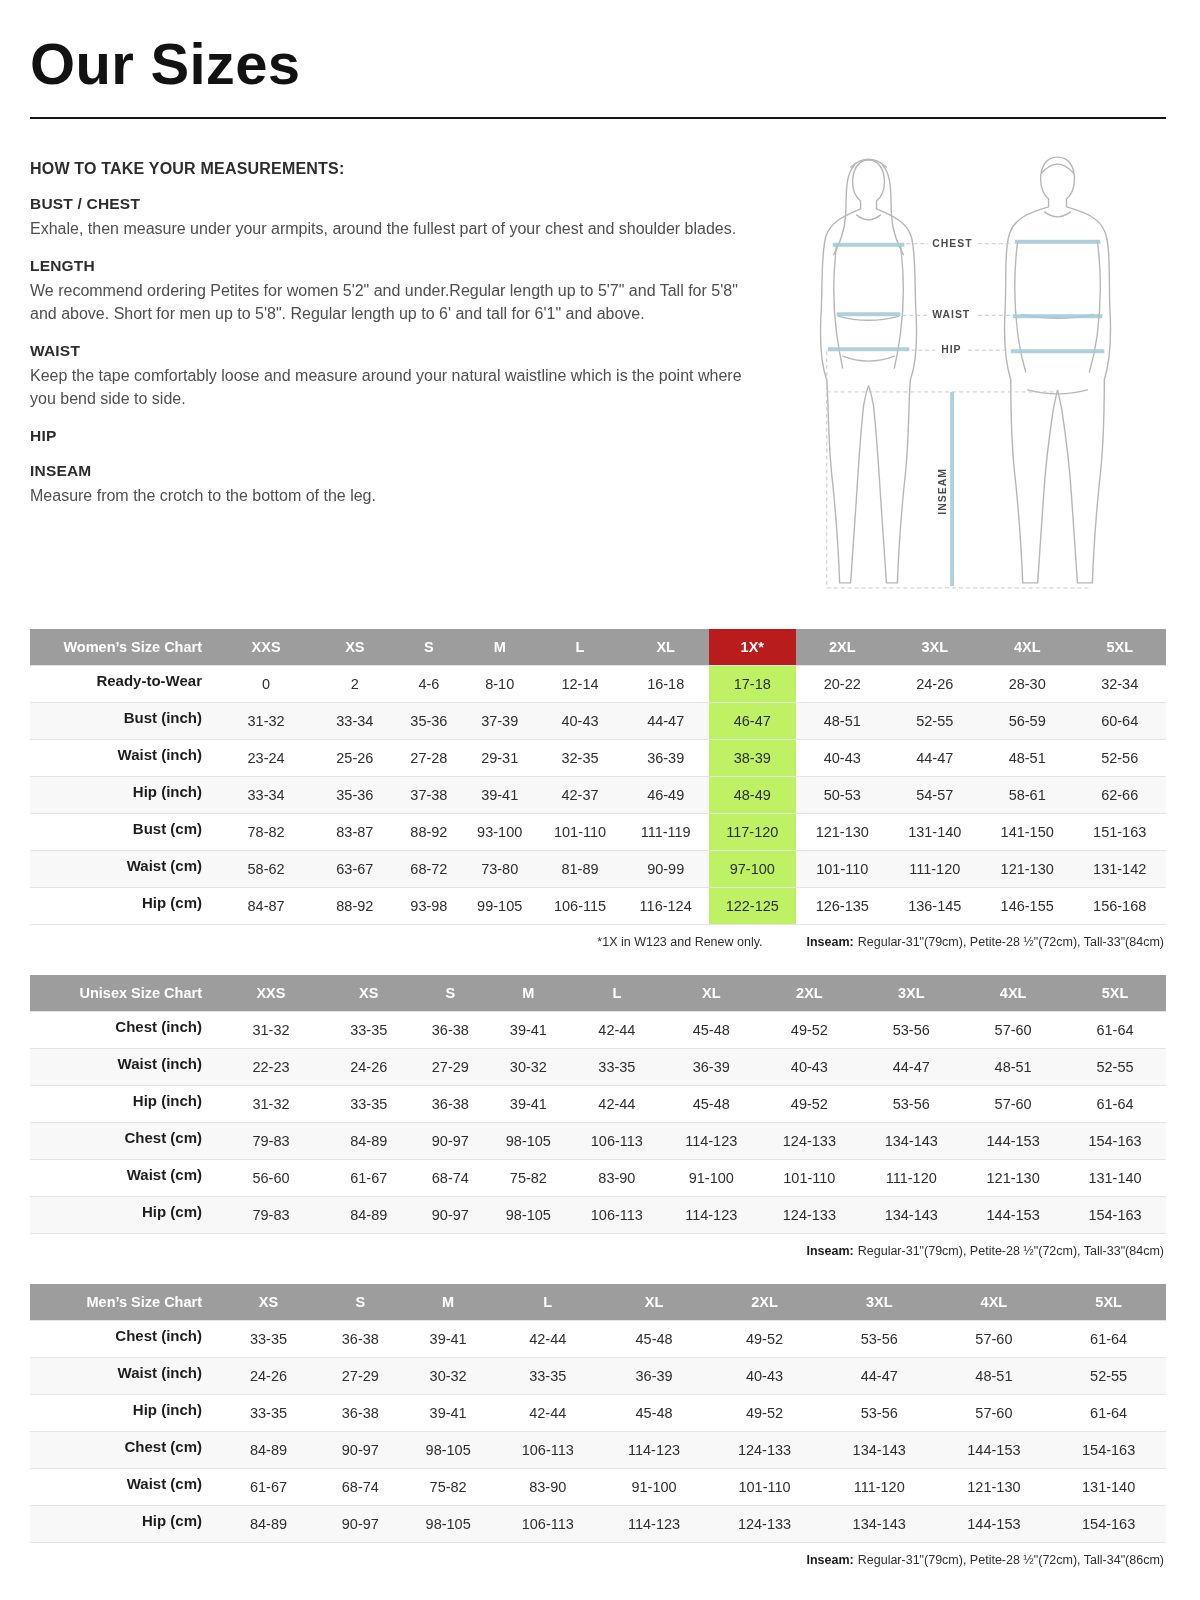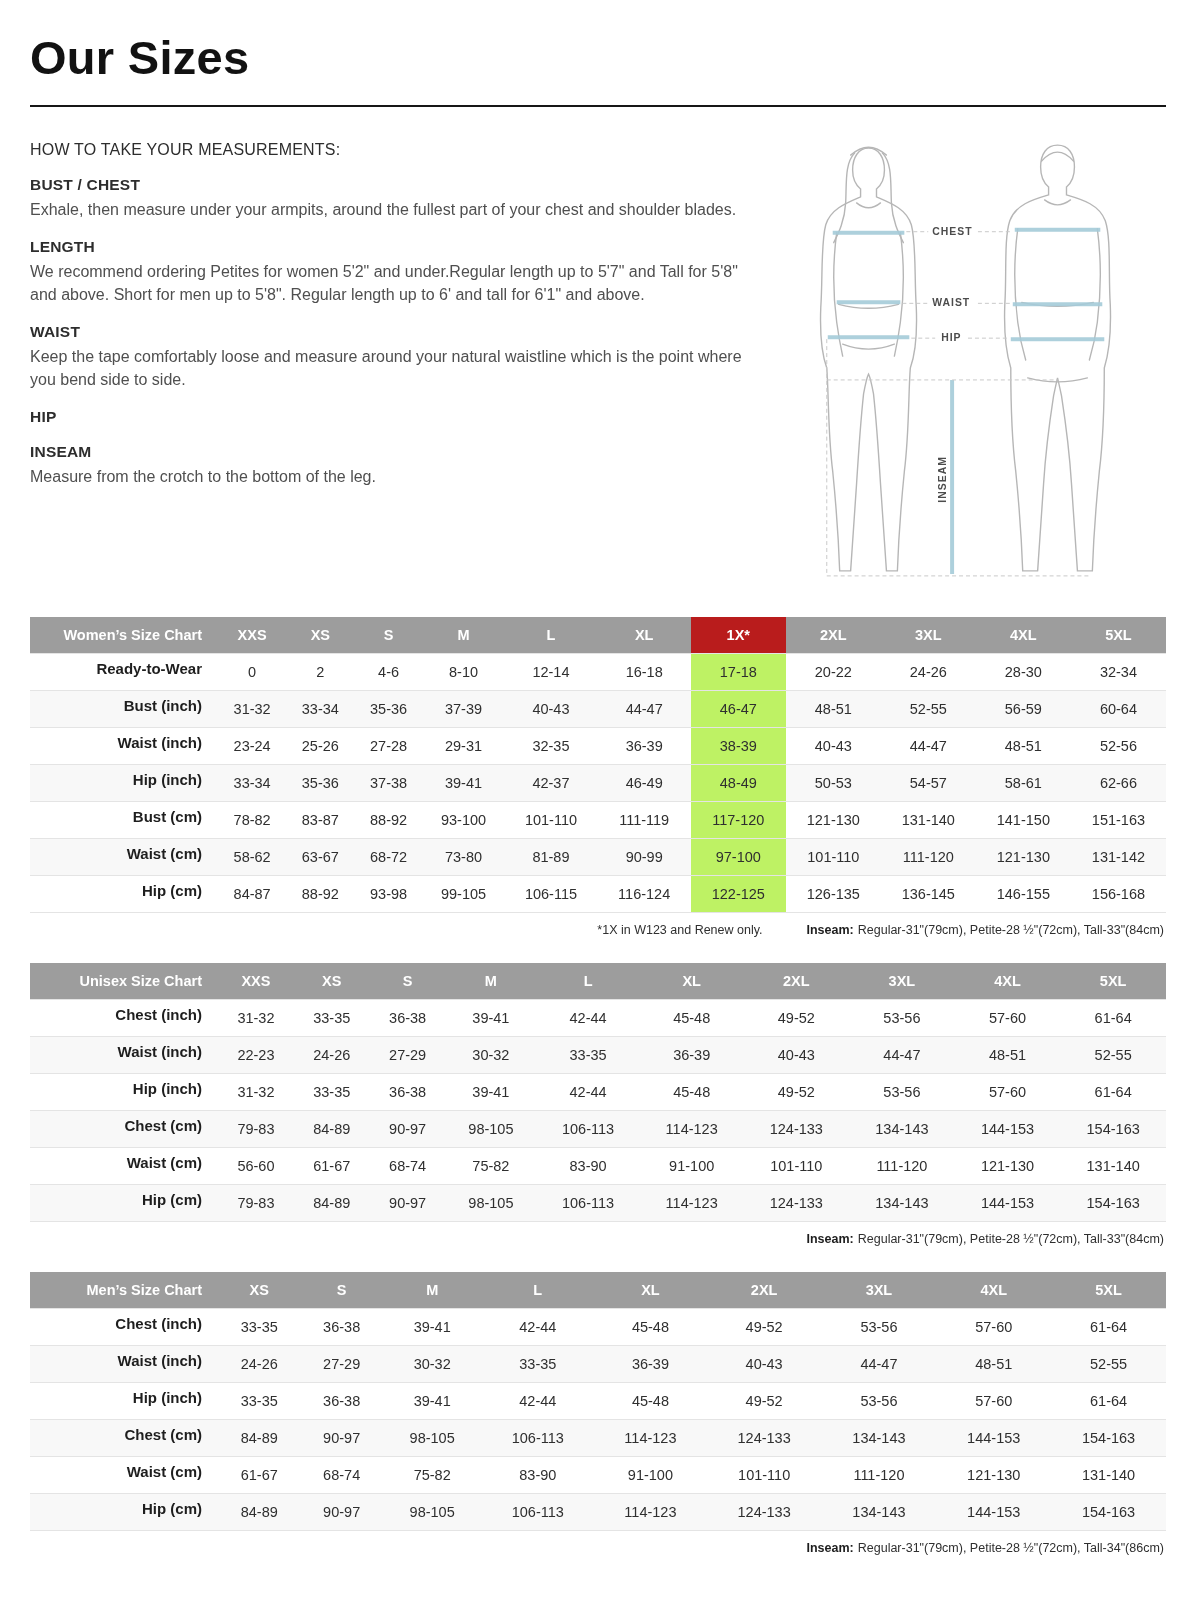--- a/index.html
+++ b/index.html
@@ -5,50 +5,50 @@
   * { box-sizing: border-box; }
   html, body { margin: 0; padding: 0; background: #fff; }
   body {
     width: 1200px;
     font-family: "Liberation Sans", "DejaVu Sans", sans-serif;
     color: #414141;
   }
   .page { padding: 24px 34px 36px 30px; }
 
   .title {
-    font-size: 47px;
+    font-size: 58px;
     font-weight: 800;
     color: #121212;
     letter-spacing: .3px;
     margin: 6px 0 20px 0;
   }
   .divider { border: none; border-top: 2px solid #161616; margin: 0 0 26px 0; }
 
   .top { display: flex; gap: 20px; align-items: flex-start; }
   .instructions { width: 724px; flex: none; }
   .instructions h2 {
-    font-size: 16px; font-weight: 400; color: #2d2d2d;
-    margin: 8px 0 0 0; letter-spacing: .2px;
+    font-size: 16px; font-weight: 700; color: #2d2d2d;
+    margin: 15px 0 0 0; letter-spacing: .2px;
   }
   .measure-section h3 {
     font-size: 15.5px; font-weight: 700; color: #2d2d2d;
     margin: 17px 0 5px 0; letter-spacing: .2px;
   }
   .measure-section p {
     font-size: 16px; line-height: 1.4; color: #4f4f4f; margin: 0;
   }
 
   .diagram { flex: 1; display: flex; justify-content: center; padding-top: 0; }
 
   .charts { margin-top: 16px; }
   table.size-table { width: 100%; border-collapse: collapse; border-bottom: 1px solid #e4e4e4; }
   .size-table thead th {
     background: #9d9d9d; color: #fff;
     font-size: 14.5px; font-weight: 700;
-    padding: 10px 3px; text-align: center;
+    padding: 10px 17px; text-align: center;
   }
   .size-table th.label-col { width: 188px; }
   .size-table thead th.label-col { text-align: right; padding-right: 16px; }
   .size-table tbody tr { border-top: 1px solid #e4e4e4; }
   .size-table tbody tr:nth-child(even) { background: #f8f8f8; }
   .size-table tbody th {
     text-align: right; padding: 2px 16px 10px 3px;
     font-size: 15px; font-weight: 700; color: #1e1e1e;
   }
   .size-table td {

